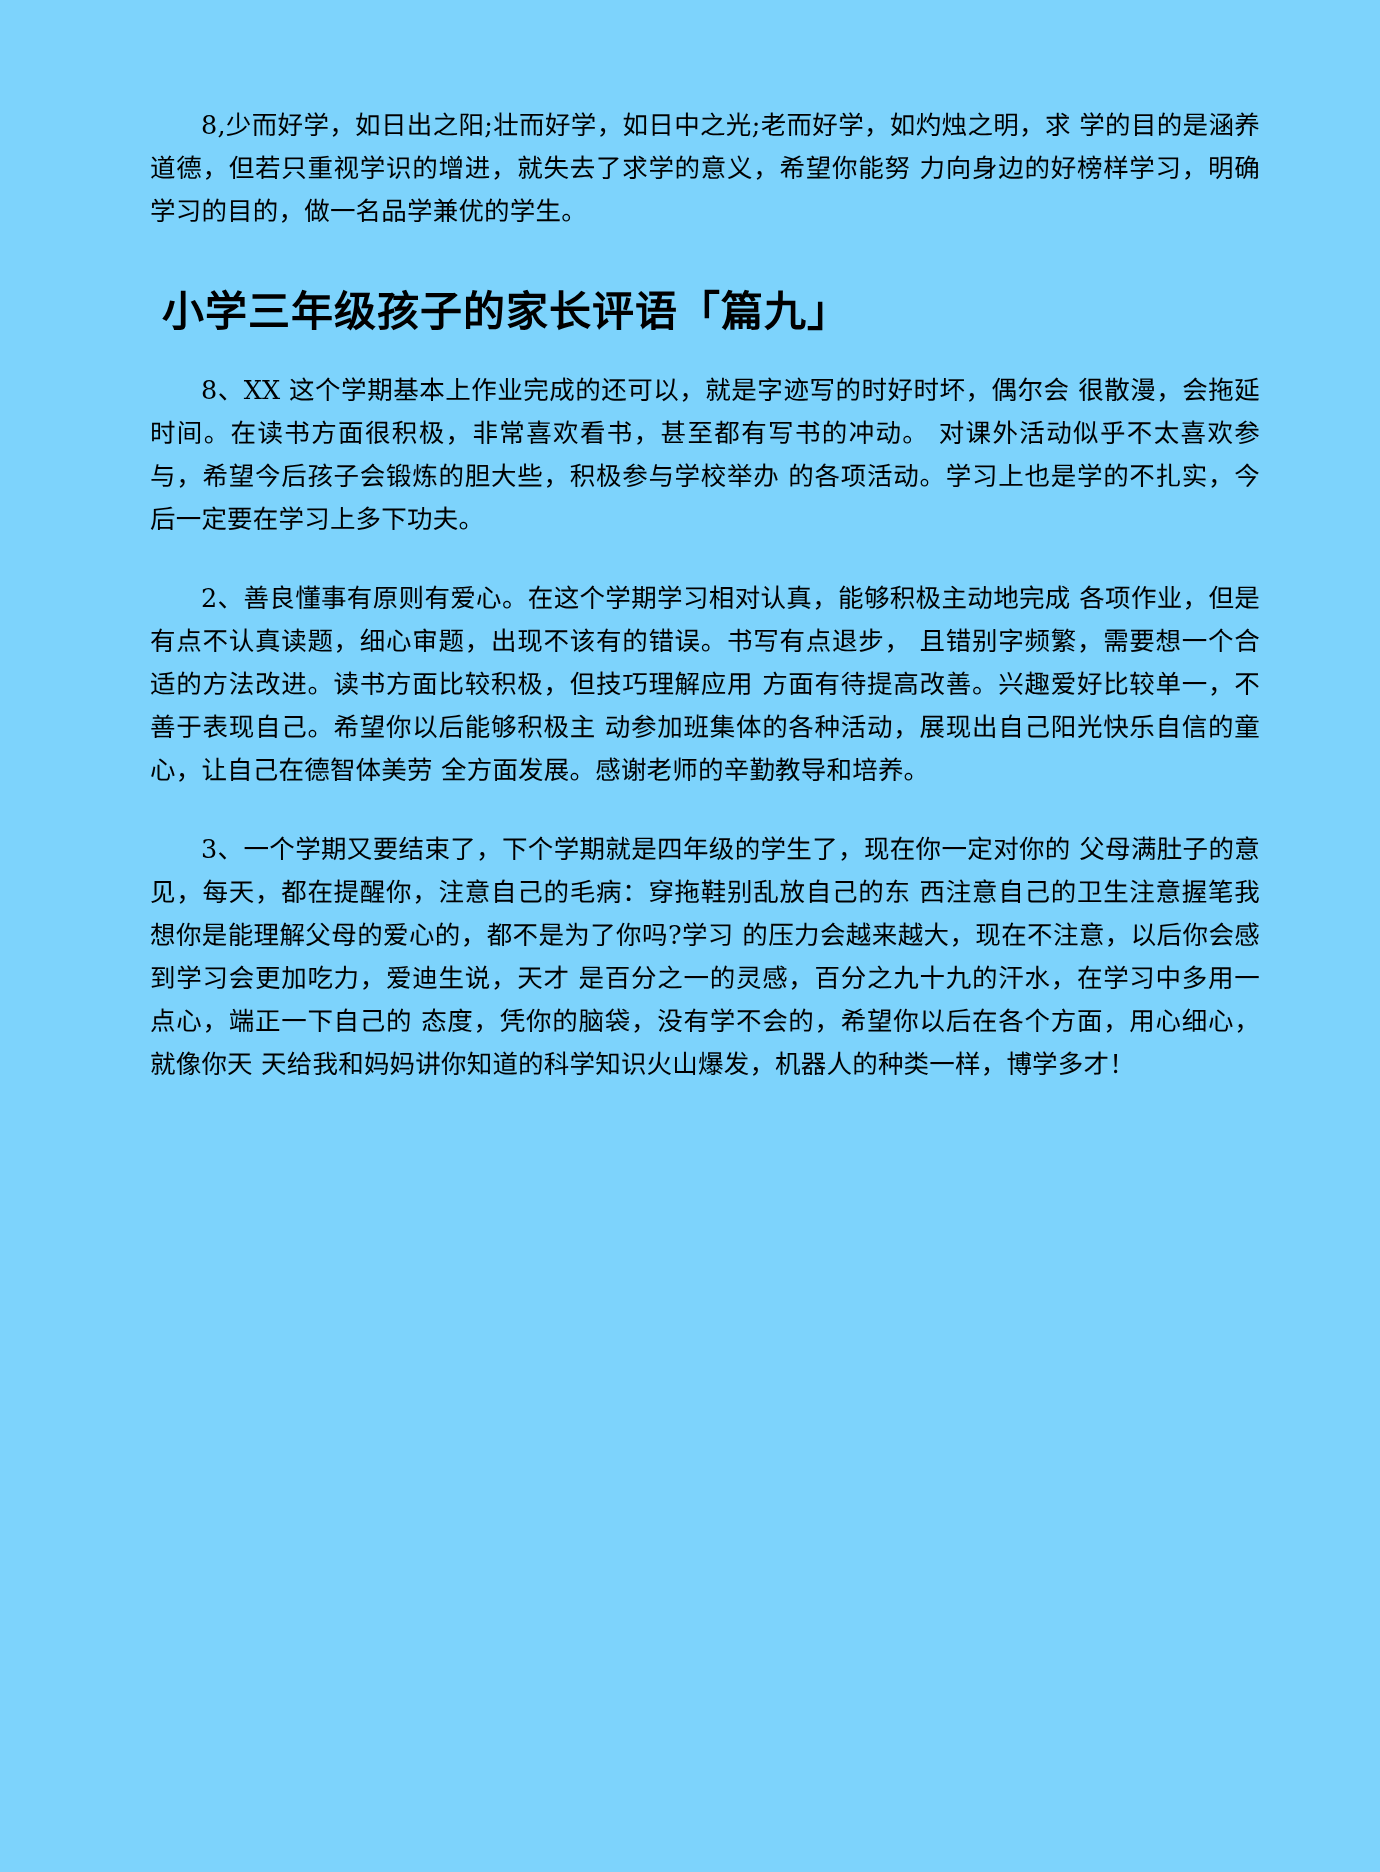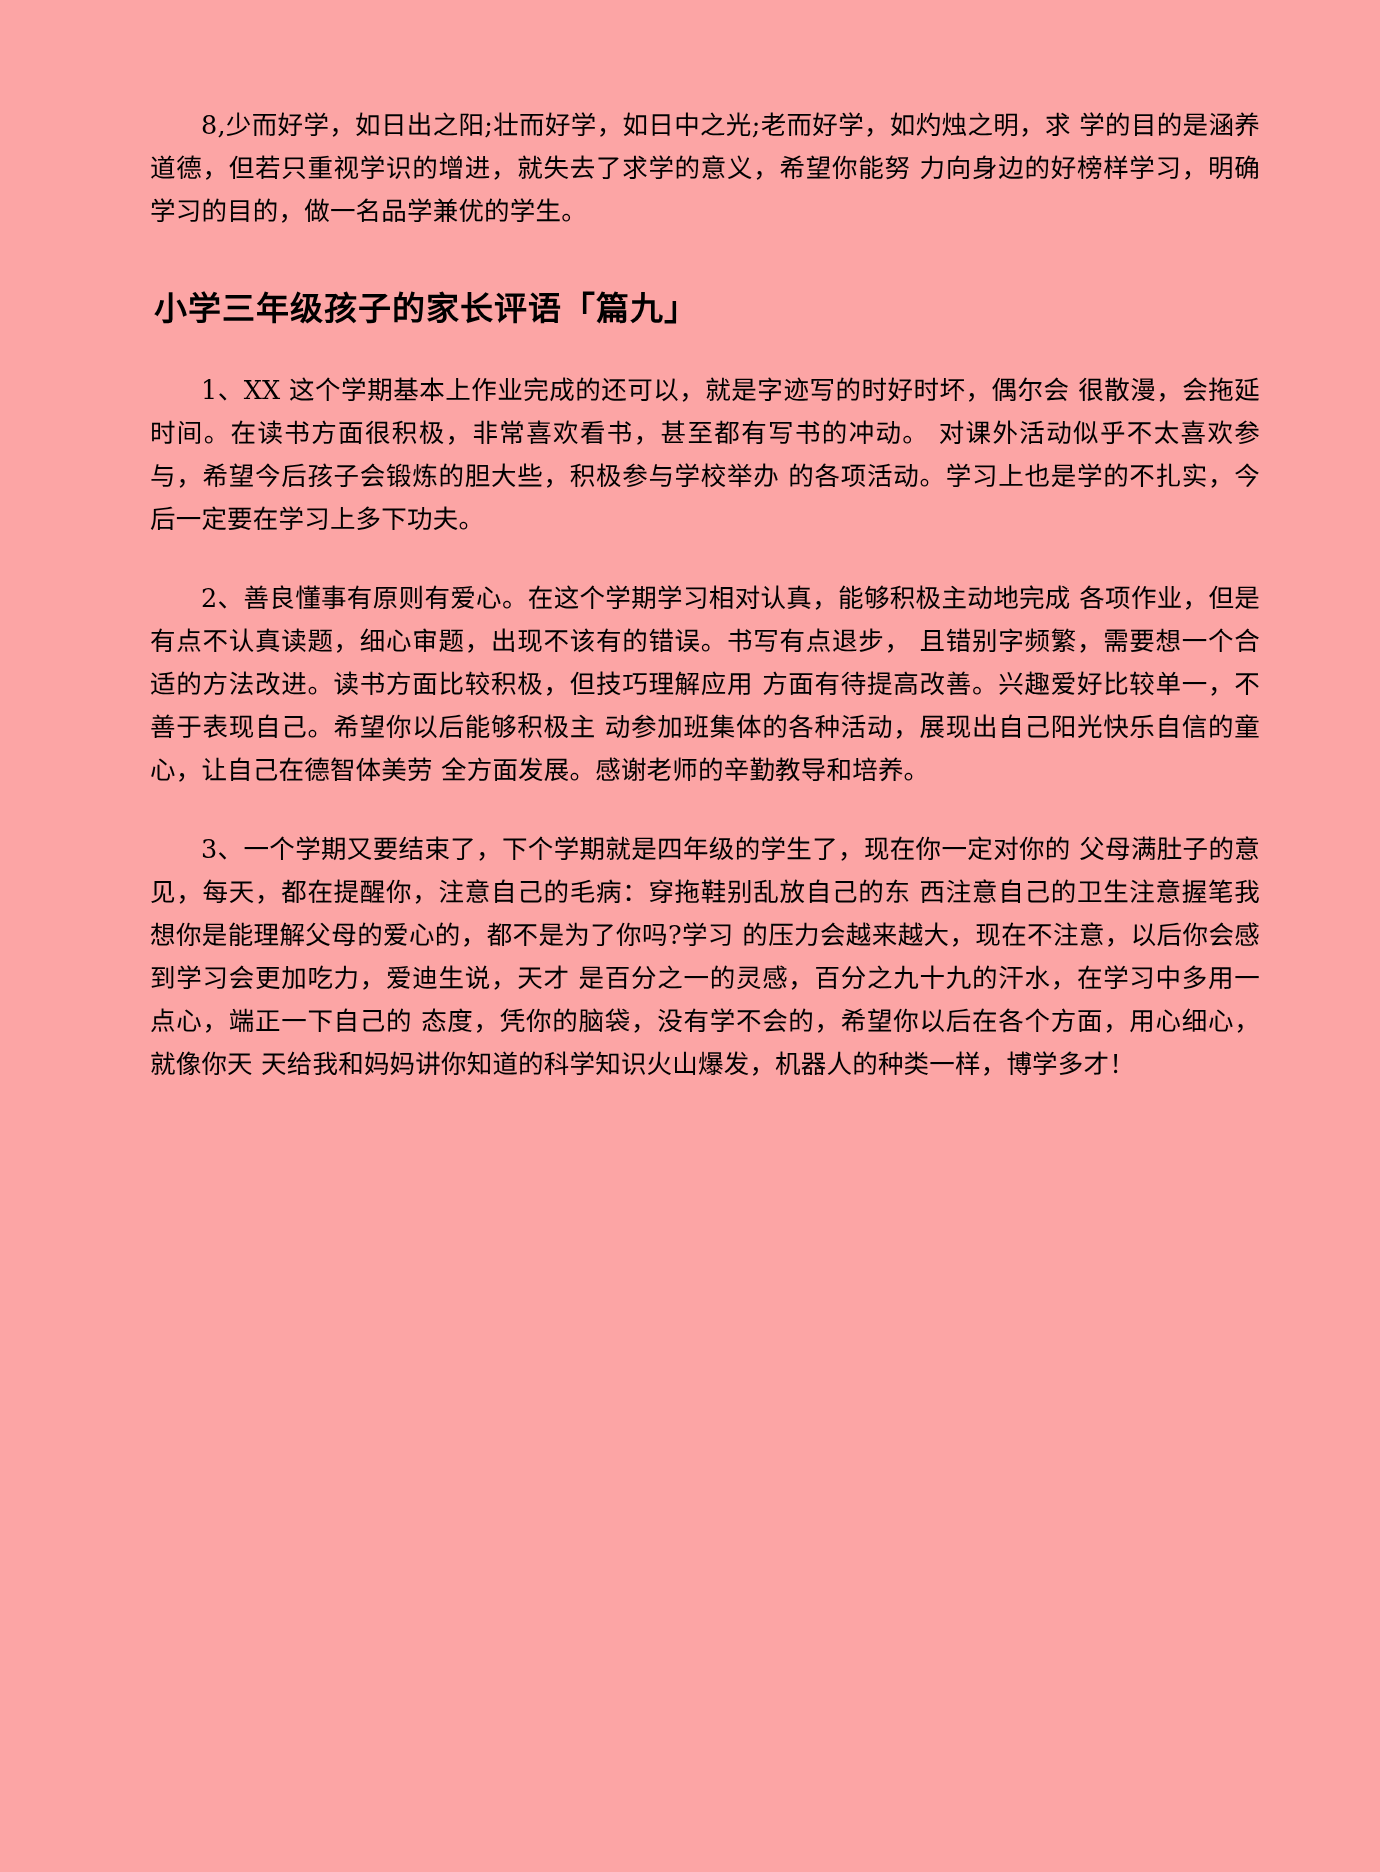--- a/index.html
+++ b/index.html
@@ -14,64 +14,64 @@
     font-family: "DejaVu Serif", "Liberation Serif", serif;
     color: #000000;
     -webkit-font-smoothing: antialiased;
   }
   .page {
     position: relative;
     box-sizing: border-box;
     width: 1380px;
     height: 1872px;
     padding: 104px 120px 0 150px;
-    background: #fca5a5;
+    background: #7dd3fc;
     overflow: hidden;
   }
   .doc-body {
     font-size: 25.5px;
     line-height: 43px;
     text-align: justify;
     text-justify: inter-ideograph;
     letter-spacing: 0.2px;
   }
   p.para {
     margin: 0 0 36px 0;
     text-indent: 2em;
     text-align: justify;
     text-justify: inter-ideograph;
     word-break: break-all;
   }
   p.para:last-child {
     margin-bottom: 7px;
   }
   h2.section-heading {
-    margin: 56px 0 34px 4px;
+    margin: 56px 0 34px 12px;
     padding: 0;
-    font-family: Liberation Mono, monospace;
-    font-size: 33px;
+    font-family: Liberation Serif, serif;
+    font-size: 42px;
     line-height: 46px;
     font-weight: bold;
     letter-spacing: 1px;
     text-indent: 0;
     white-space: nowrap;
   }
 </style>
 </head>
 <body>
 
 <div class="page">
   <div class="doc-body">
 
     <p class="para">8,少而好学，如日出之阳;壮而好学，如日中之光;老而好学，如灼烛之明，求 学的目的是涵养道德，但若只重视学识的增进，就失去了求学的意义，希望你能努 力向身边的好榜样学习，明确学习的目的，做一名品学兼优的学生。</p>
 
 
 
     <h2 class="section-heading">小学三年级孩子的家长评语「篇九」</h2>
 
-    <p class="para">1、XX 这个学期基本上作业完成的还可以，就是字迹写的时好时坏，偶尔会 很散漫，会拖延时间。在读书方面很积极，非常喜欢看书，甚至都有写书的冲动。 对课外活动似乎不太喜欢参与，希望今后孩子会锻炼的胆大些，积极参与学校举办 的各项活动。学习上也是学的不扎实，今后一定要在学习上多下功夫。</p>
+    <p class="para">8、XX 这个学期基本上作业完成的还可以，就是字迹写的时好时坏，偶尔会 很散漫，会拖延时间。在读书方面很积极，非常喜欢看书，甚至都有写书的冲动。 对课外活动似乎不太喜欢参与，希望今后孩子会锻炼的胆大些，积极参与学校举办 的各项活动。学习上也是学的不扎实，今后一定要在学习上多下功夫。</p>
 
     <p class="para">2、善良懂事有原则有爱心。在这个学期学习相对认真，能够积极主动地完成 各项作业，但是有点不认真读题，细心审题，出现不该有的错误。书写有点退步， 且错别字频繁，需要想一个合适的方法改进。读书方面比较积极，但技巧理解应用 方面有待提高改善。兴趣爱好比较单一，不善于表现自己。希望你以后能够积极主 动参加班集体的各种活动，展现出自己阳光快乐自信的童心，让自己在德智体美劳 全方面发展。感谢老师的辛勤教导和培养。</p>
 
     <p class="para">3、一个学期又要结束了，下个学期就是四年级的学生了，现在你一定对你的 父母满肚子的意见，每天，都在提醒你，注意自己的毛病：穿拖鞋别乱放自己的东 西注意自己的卫生注意握笔我想你是能理解父母的爱心的，都不是为了你吗?学习 的压力会越来越大，现在不注意，以后你会感到学习会更加吃力，爱迪生说，天才 是百分之一的灵感，百分之九十九的汗水，在学习中多用一点心，端正一下自己的 态度，凭你的脑袋，没有学不会的，希望你以后在各个方面，用心细心，就像你天 天给我和妈妈讲你知道的科学知识火山爆发，机器人的种类一样，博学多才！</p>
 
   </div>
 </div>
 
 </body></html>

